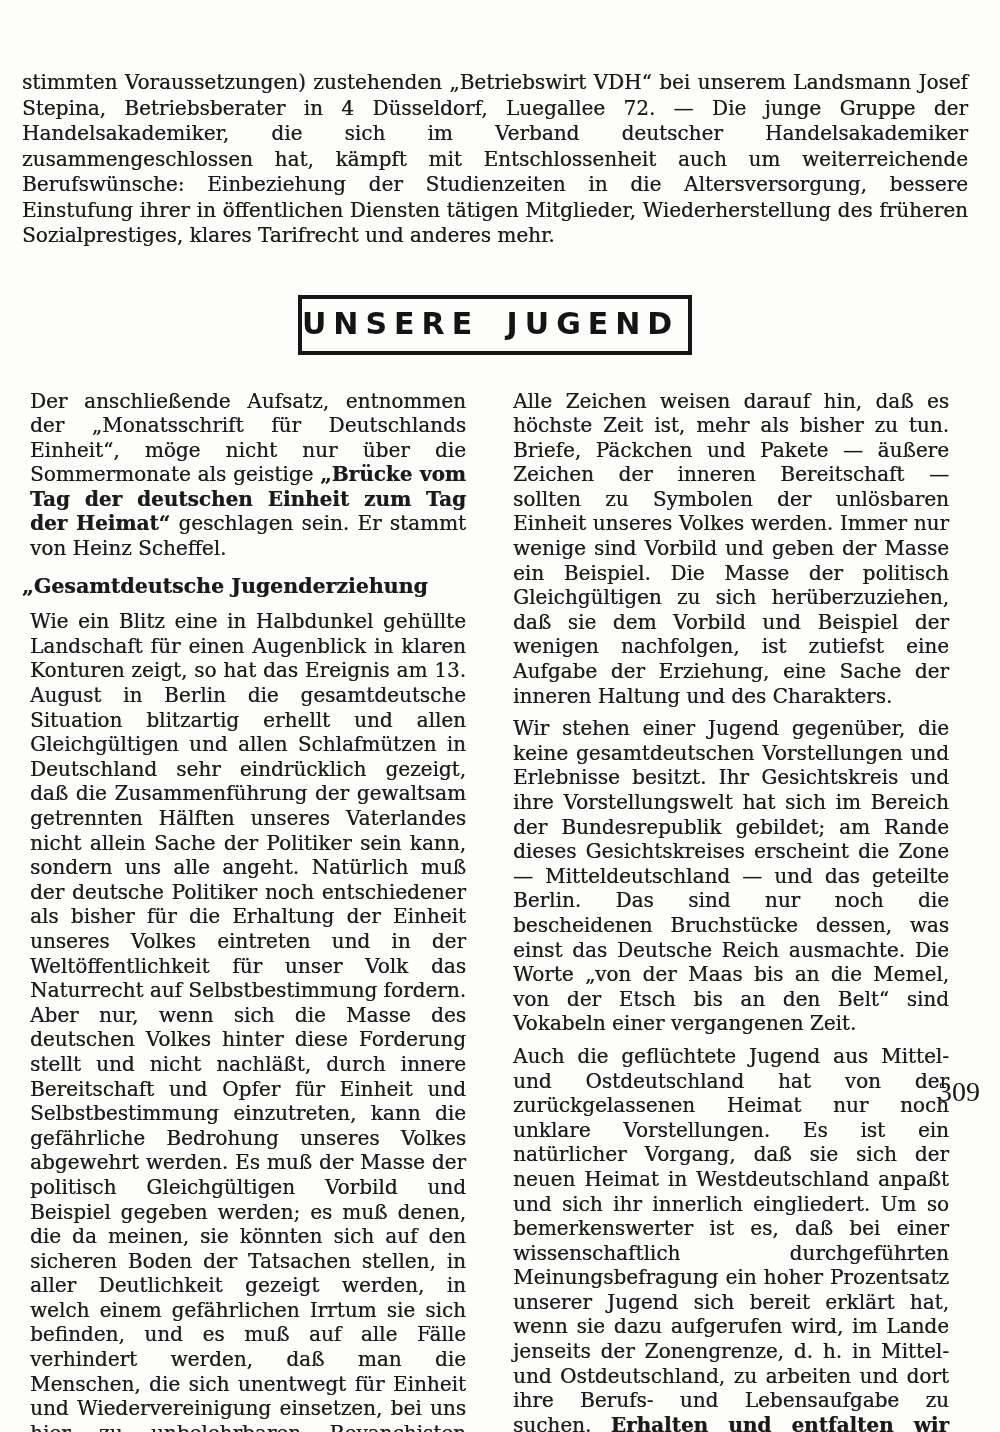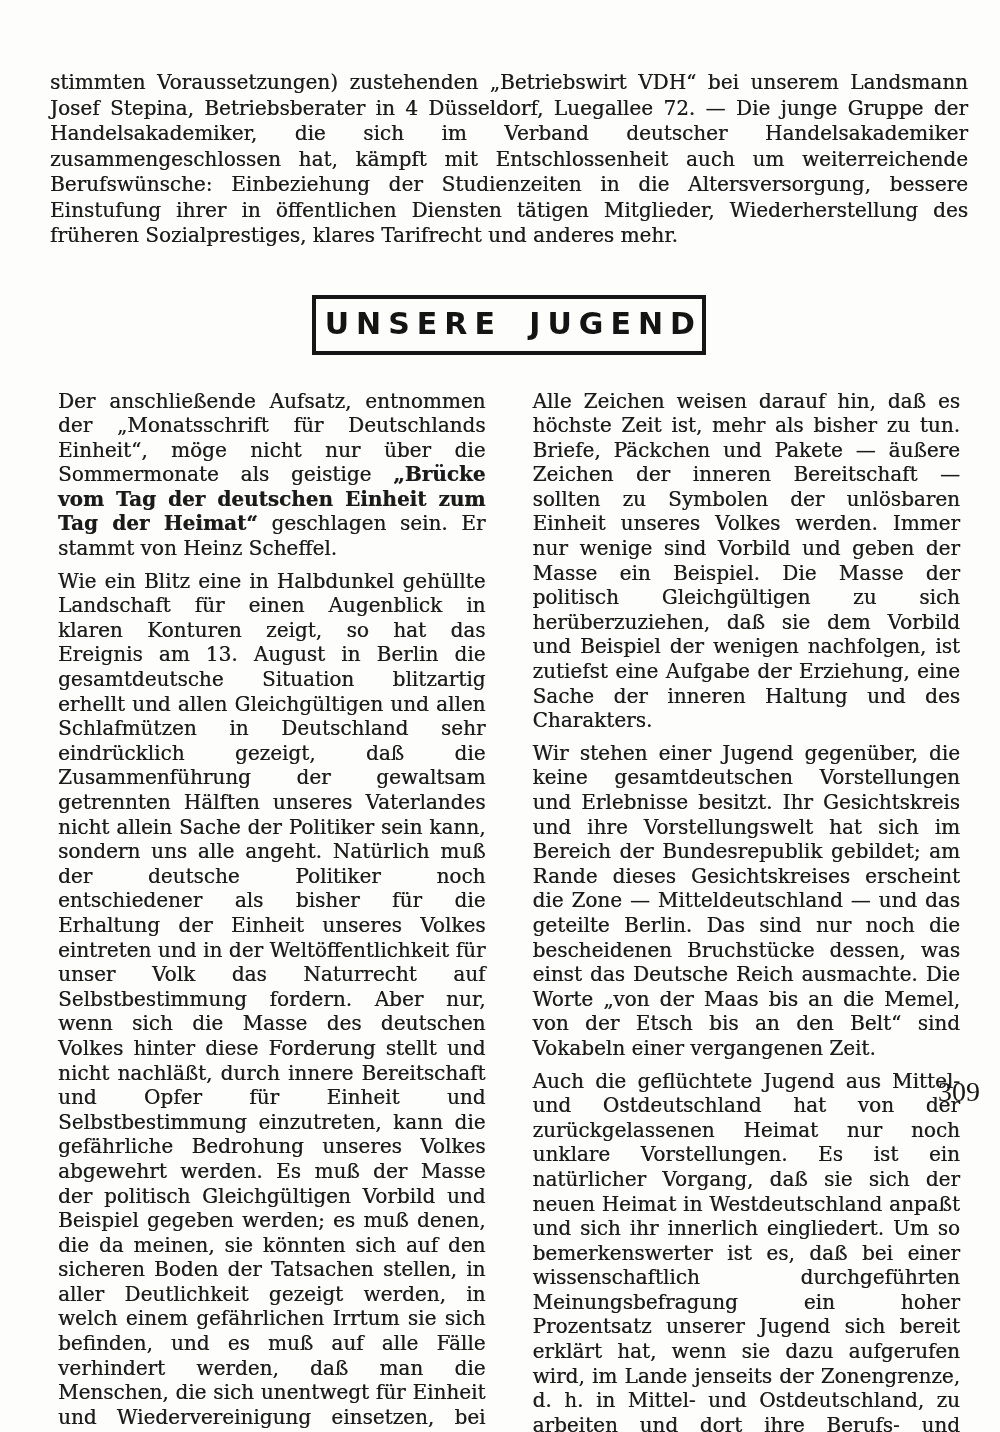--- a/index.html
+++ b/index.html
@@ -12,37 +12,37 @@
     background: #fdfdfb;
     color: #1a1a1a;
     font-family: "DejaVu Serif", "Liberation Serif", serif;
     overflow: hidden;
   }
   .page {
     position: relative;
     box-sizing: border-box;
     width: 1000px;
     height: 1188px;
-    padding: 70px 32px 0 50px;
+    padding: 70px 32px 0 22px;
   }
   
   .header-para {
     margin: 0;
     font-size: 20px;
     line-height: 25.5px;
     text-align: justify;
     text-shadow: 0.4px 0 0 rgba(20,20,20,0.65);
   }
   
   .title-box {
     box-sizing: border-box;
     width: 394px;
     margin: 46px auto 0 auto;
     border: 4px solid #161616;
-    text-align: right;
+    text-align: left;
     padding: 9px 0 11px 0;
     background: #fdfdfb;
   }
   .title-text {
     font-family: "DejaVu Sans", "Liberation Sans", sans-serif;
     font-weight: bold;
     font-size: 30px;
     line-height: 32px;
     letter-spacing: 7px;
     word-spacing: 10px;
@@ -94,20 +94,21 @@
 
   <div class="title-box">
     <span class="title-text">UNSERE JUGEND</span>
   </div>
 
   <div class="columns">
 
     <div class="col">
       <p class="intro"><span>Der anschließende Aufsatz, entnommen der „Monatsschrift für Deutschlands Einheit“, möge nicht nur über die Sommermonate als geistige </span><b>„Brücke vom Tag der deutschen Einheit zum Tag der Heimat“</b><span> geschlagen sein. Er stammt von Heinz Scheffel.</span></p>
 
+      <h3 class="subheading">„Gesamtdeutsche Jugenderziehung</h3>
 
       <p class="body-para">Wie ein Blitz eine in Halbdunkel gehüllte Landschaft für einen Augenblick in klaren Konturen zeigt, so hat das Ereignis am 13. August in Berlin die gesamtdeutsche Situation blitzartig erhellt und allen Gleichgültigen und allen Schlafmützen in Deutschland sehr eindrücklich gezeigt, daß die Zusammenführung der gewaltsam getrennten Hälften unseres Vaterlandes nicht allein Sache der Politiker sein kann, sondern uns alle angeht. Natürlich muß der deutsche Politiker noch entschiedener als bisher für die Erhaltung der Einheit unseres Volkes eintreten und in der Weltöffentlichkeit für unser Volk das Naturrecht auf Selbstbestimmung fordern. Aber nur, wenn sich die Masse des deutschen Volkes hinter diese Forderung stellt und nicht nachläßt, durch innere Bereitschaft und Opfer für Einheit und Selbstbestimmung einzutreten, kann die gefährliche Bedrohung unseres Volkes abgewehrt werden. Es muß der Masse der politisch Gleichgültigen Vorbild und Beispiel gegeben werden; es muß denen, die da meinen, sie könnten sich auf den sicheren Boden der Tatsachen stellen, in aller Deutlichkeit gezeigt werden, in welch einem gefährlichen Irrtum sie sich befinden, und es muß auf alle Fälle verhindert werden, daß man die Menschen, die sich unentwegt für Einheit und Wiedervereinigung einsetzen, bei uns hier zu unbelehrbaren Revanchisten stempelt.</p>
     </div>
 
     <div class="col">
       <p class="body-para">Alle Zeichen weisen darauf hin, daß es höchste Zeit ist, mehr als bisher zu tun. Briefe, Päckchen und Pakete — äußere Zeichen der inneren Bereitschaft — sollten zu Symbolen der unlösbaren Einheit unseres Volkes werden. Immer nur wenige sind Vorbild und geben der Masse ein Beispiel. Die Masse der politisch Gleichgültigen zu sich herüberzuziehen, daß sie dem Vorbild und Beispiel der wenigen nachfolgen, ist zutiefst eine Aufgabe der Erziehung, eine Sache der inneren Haltung und des Charakters.</p>
       <p class="body-para">Wir stehen einer Jugend gegenüber, die keine gesamtdeutschen Vorstellungen und Erlebnisse besitzt. Ihr Gesichtskreis und ihre Vorstellungswelt hat sich im Bereich der Bundesrepublik gebildet; am Rande dieses Gesichtskreises erscheint die Zone — Mitteldeutschland — und das geteilte Berlin. Das sind nur noch die bescheidenen Bruchstücke dessen, was einst das Deutsche Reich ausmachte. Die Worte „von der Maas bis an die Memel, von der Etsch bis an den Belt“ sind Vokabeln einer vergangenen Zeit.</p>
       <p class="body-para"><span>Auch die geflüchtete Jugend aus Mittel- und Ostdeutschland hat von der zurückgelassenen Heimat nur noch unklare Vorstellungen. Es ist ein natürlicher Vorgang, daß sie sich der neuen Heimat in Westdeutschland anpaßt und sich ihr innerlich eingliedert. Um so bemerkenswerter ist es, daß bei einer wissenschaftlich durchgeführten Meinungsbefragung ein hoher Prozentsatz unserer Jugend sich bereit erklärt hat, wenn sie dazu aufgerufen wird, im Lande jenseits der Zonengrenze, d. h. in Mittel- und Ostdeutschland, zu arbeiten und dort ihre Berufs- und Lebensaufgabe zu suchen. </span><b>Erhalten und entfalten wir daher im Bewußtsein unserer Jugend die Vorstellungen von der unlösbaren Einheit unseres Volkes,</b></p>
     </div>
 

